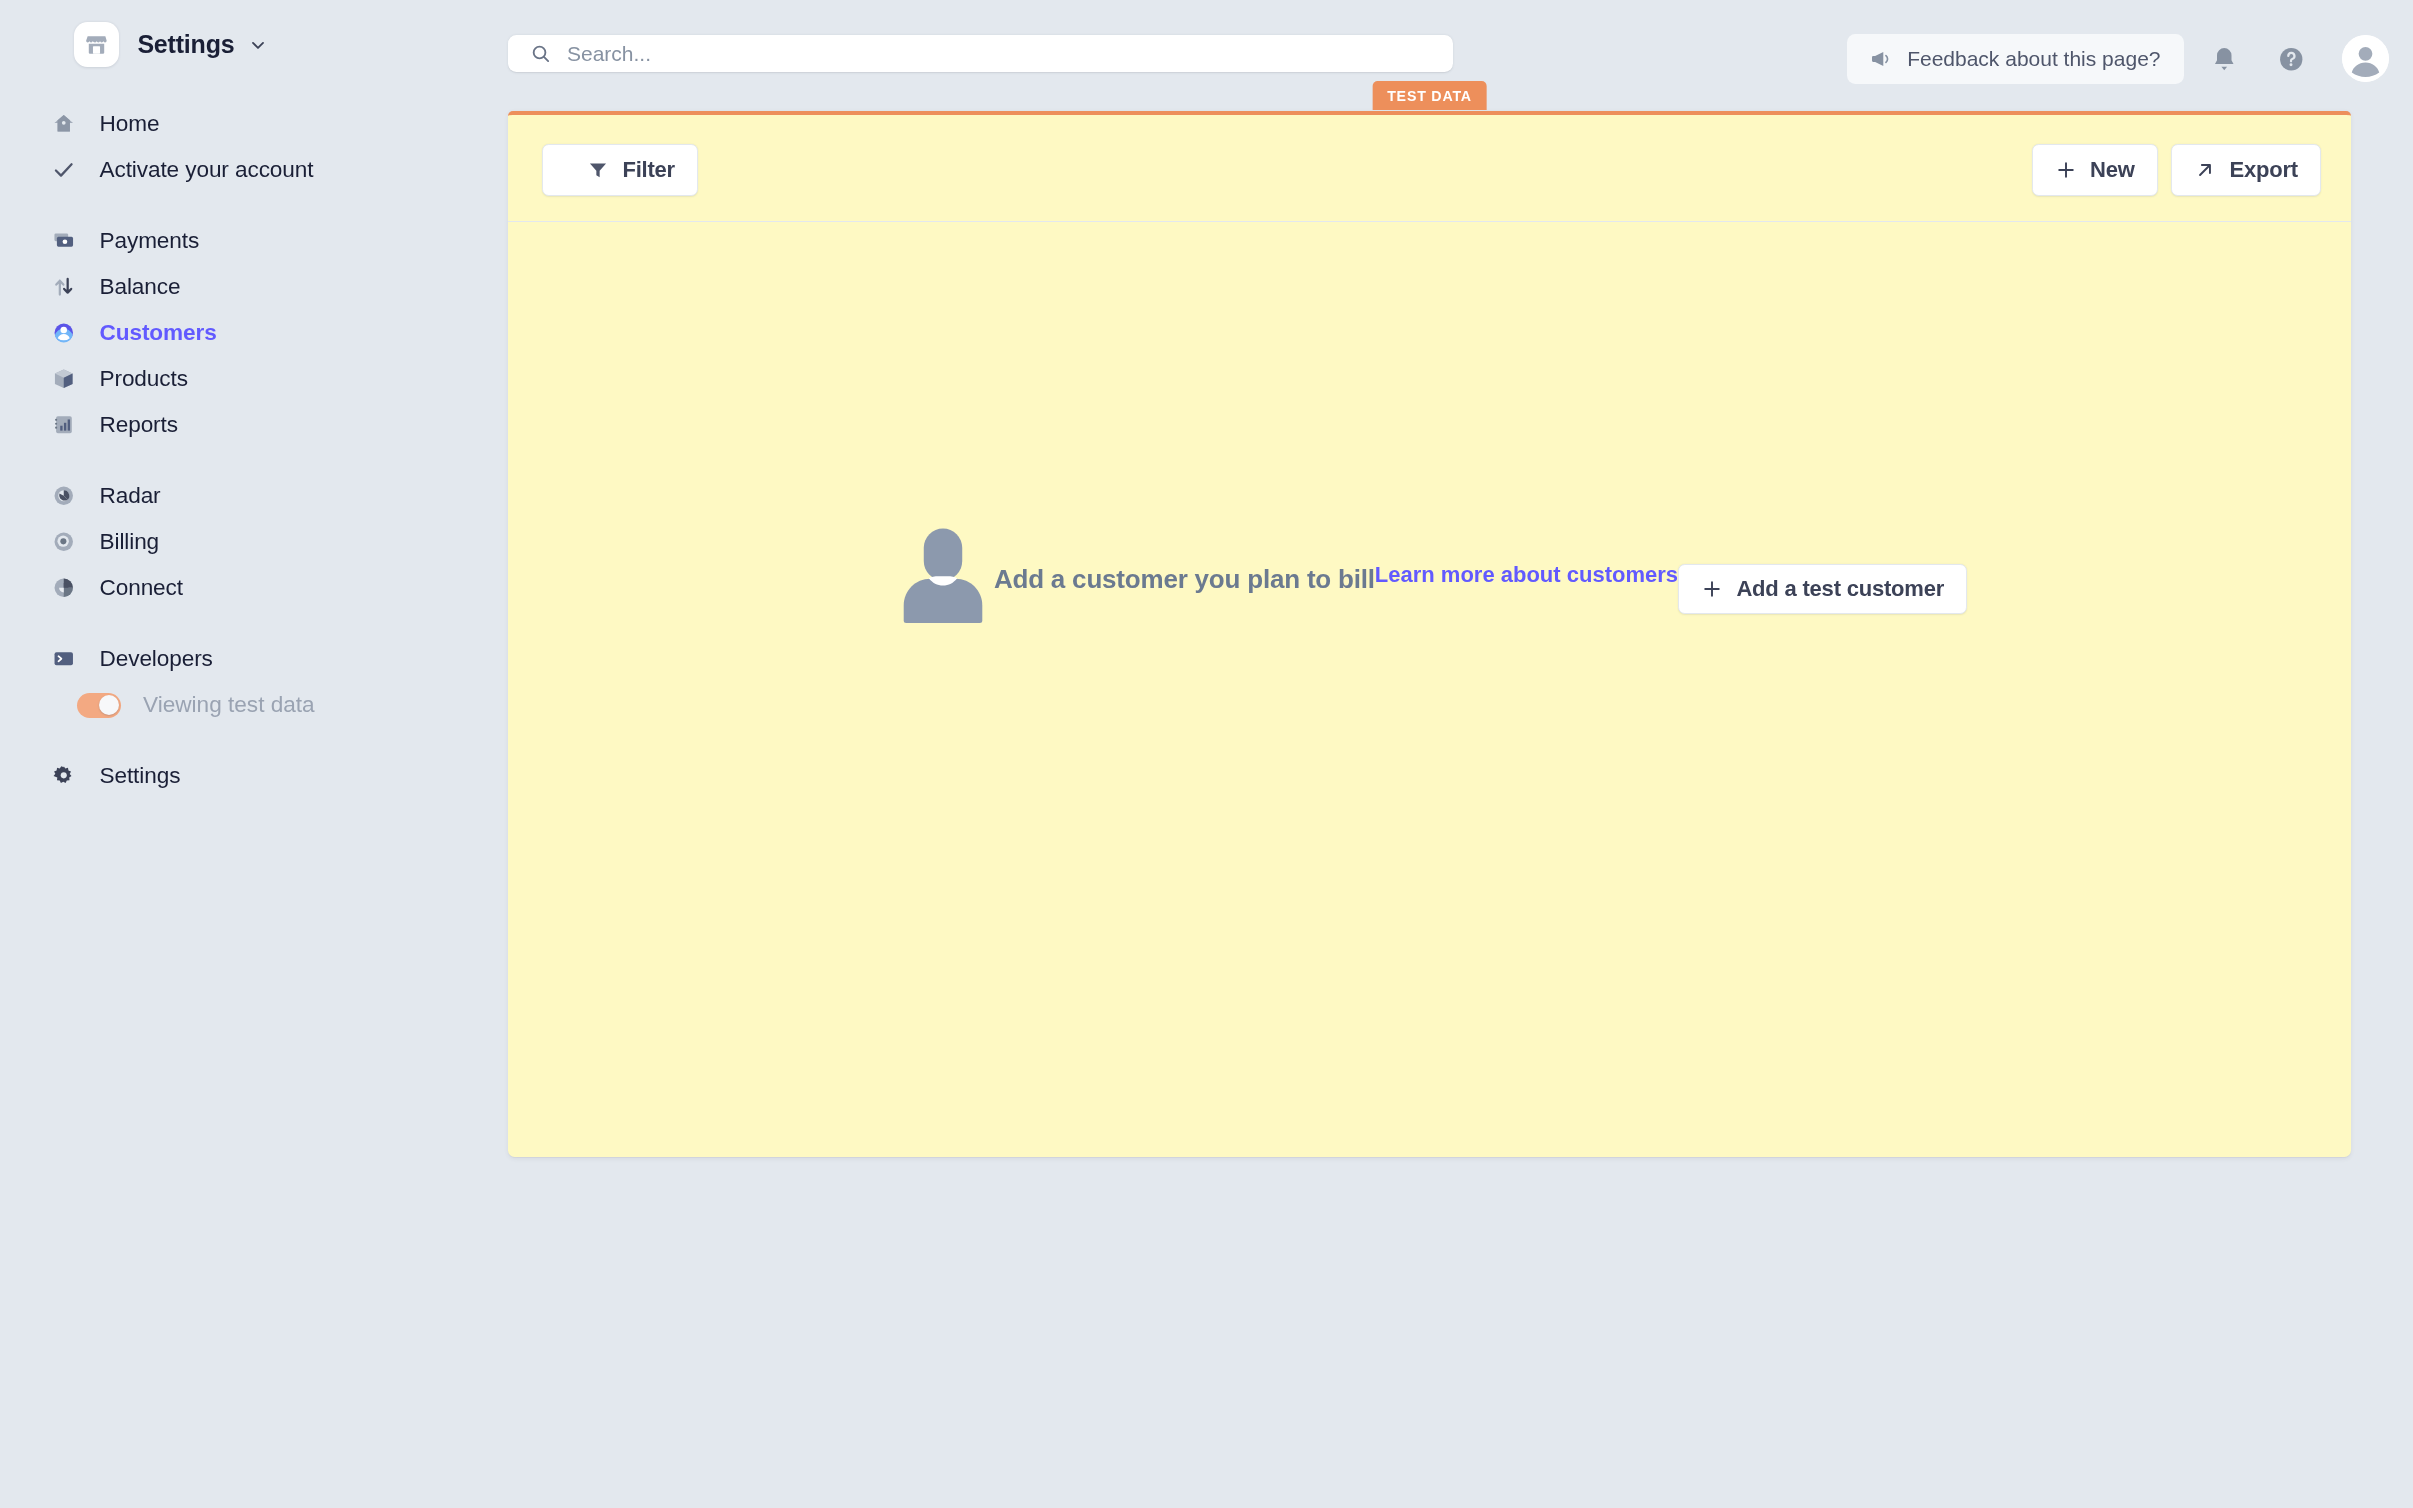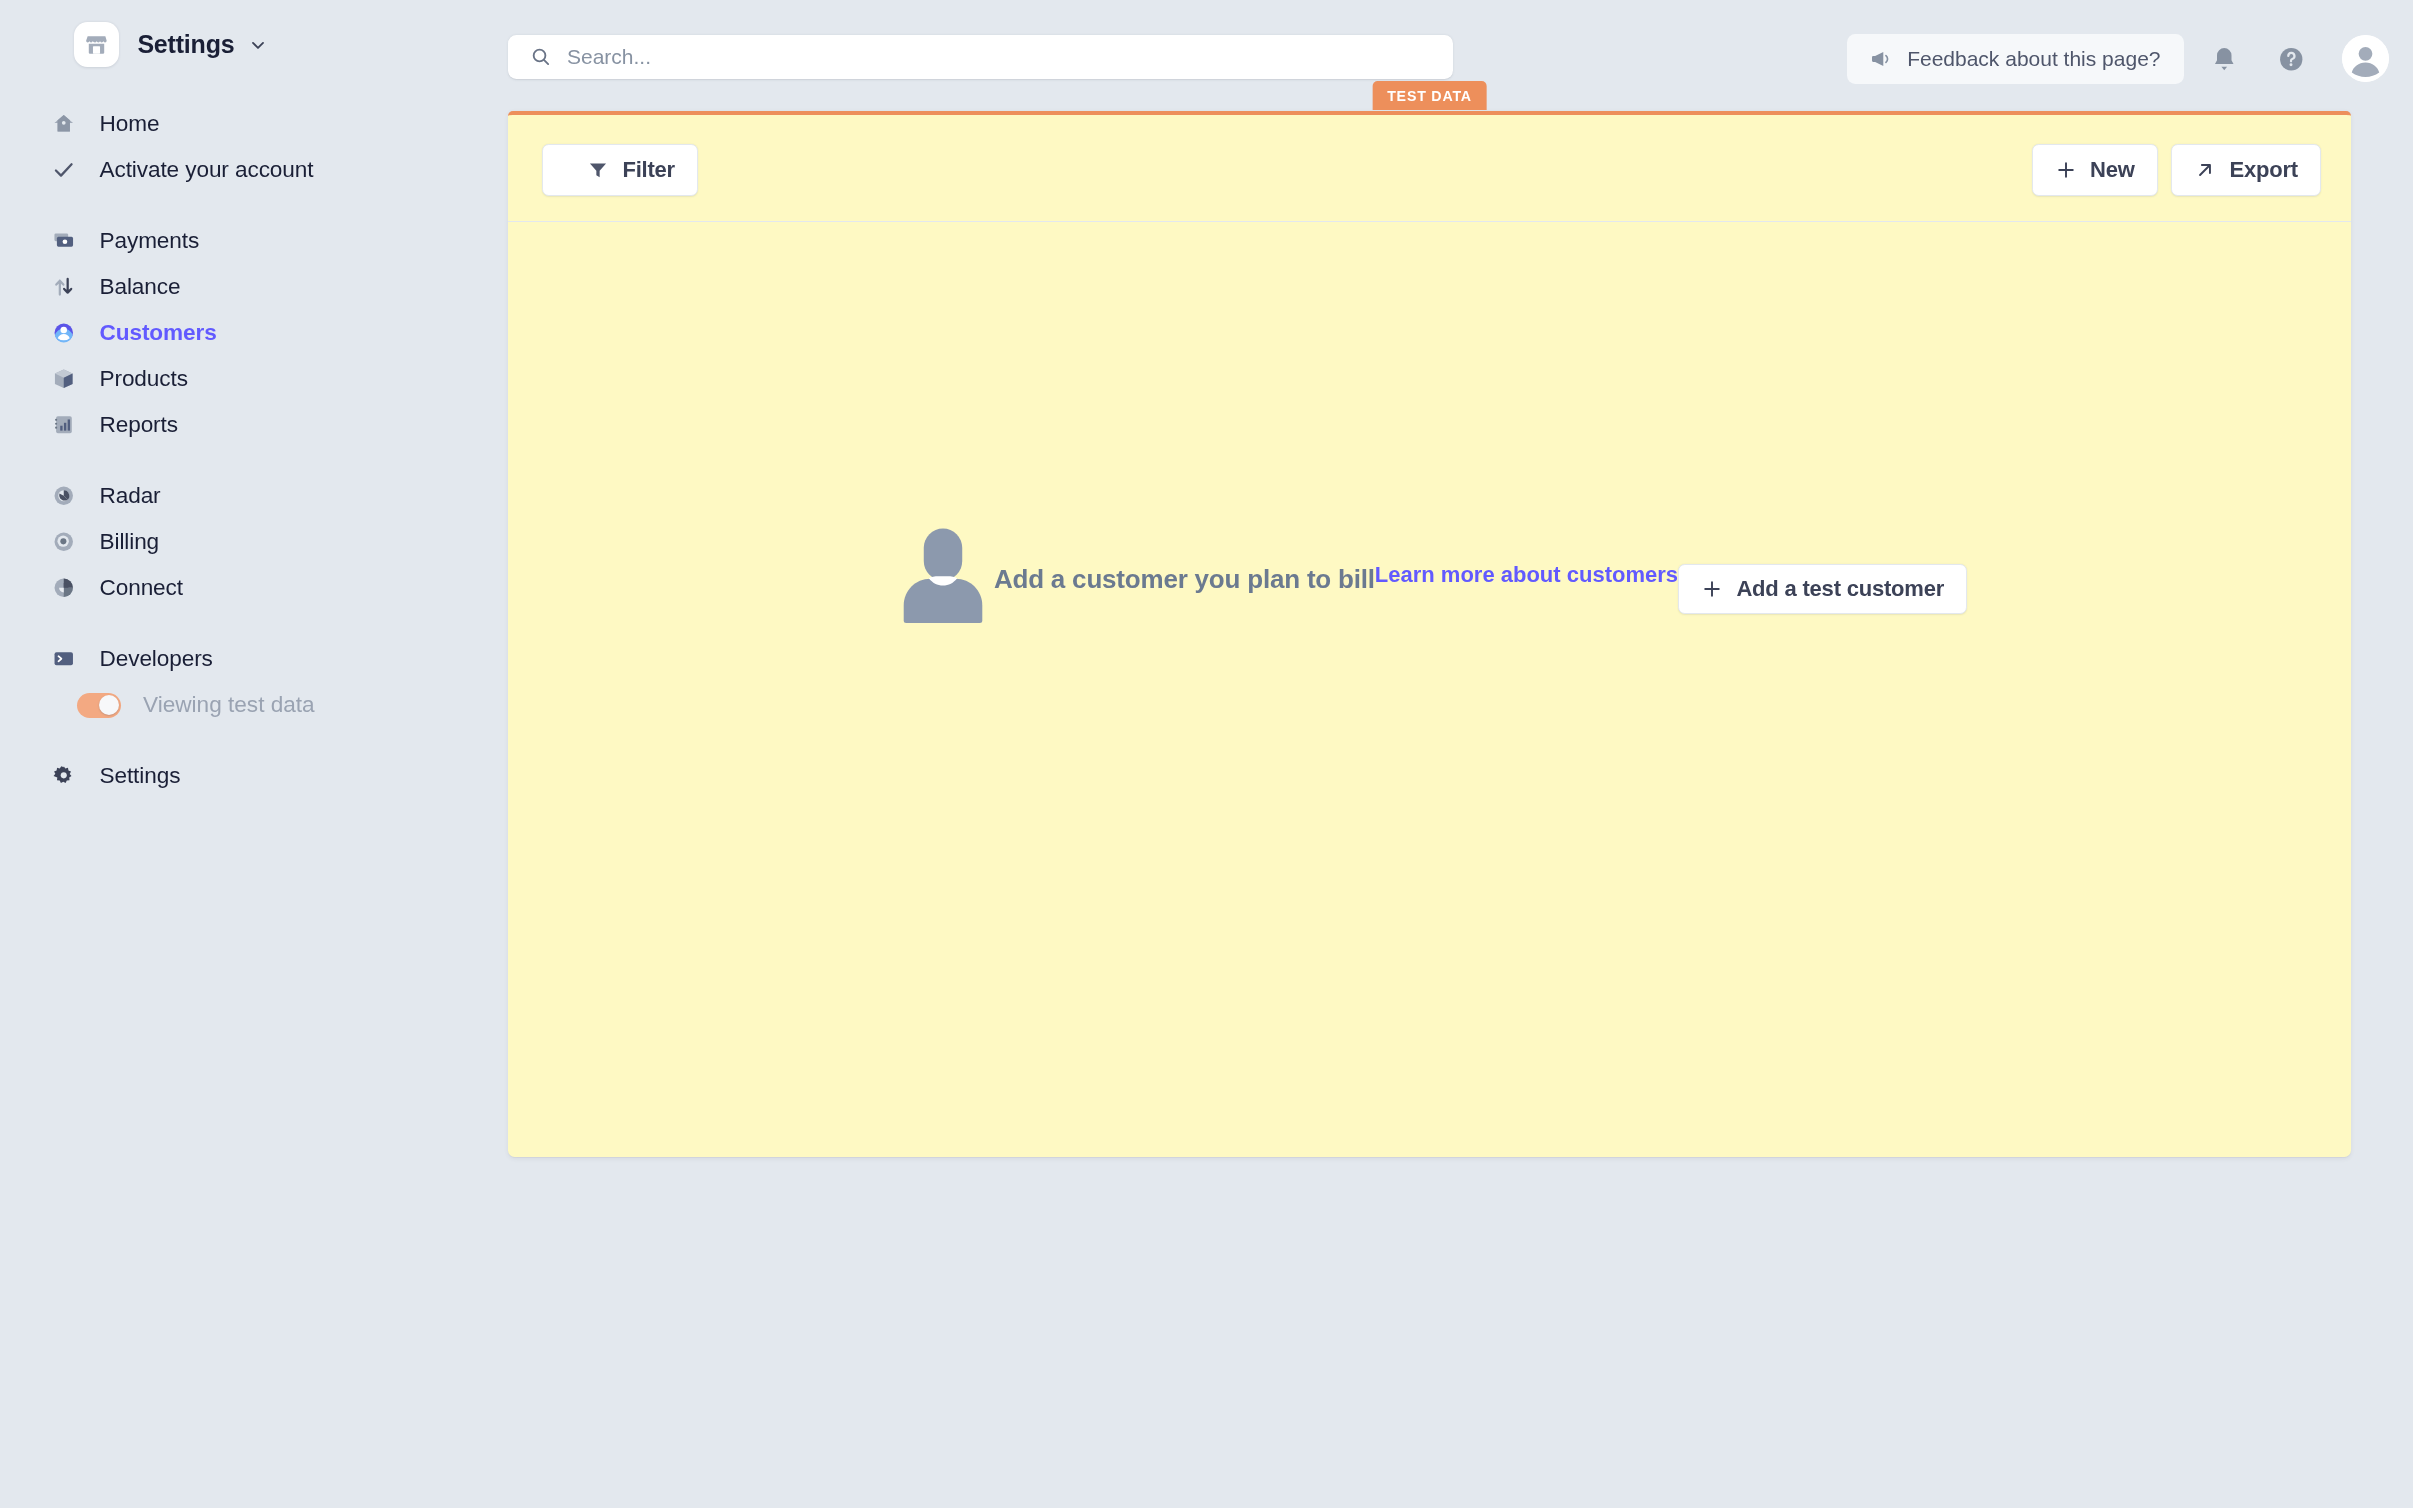--- a/index.html
+++ b/index.html
@@ -71,21 +71,21 @@
     font-size: 22.6px; color: #9aa3b2; margin-left: 22px; white-space: nowrap;
   }
 
   
   .topbar {
     position: absolute; left: 508px; top: 0;
     width: 1906px; height: 109px;
   }
   .search-box {
     position: absolute; left: 0px; top: 35px;
-    width: 945px; height: 44px;
+    width: 945px; height: 37px;
     background: #ffffff; border-radius: 8.4px;
     display: flex; align-items: center; padding-left: 22px;
     box-shadow: 0 0.8px 2.5px rgba(60,66,87,0.10), 0 0.8px 0.8px rgba(0,0,0,0.04);
     cursor: text;
   }
   .search-input {
     border: none; outline: none; background: transparent;
     font-family: "Liberation Sans", sans-serif;
     font-size: 21px; color: #4f566b; margin-left: 15px;
     width: 754px;

